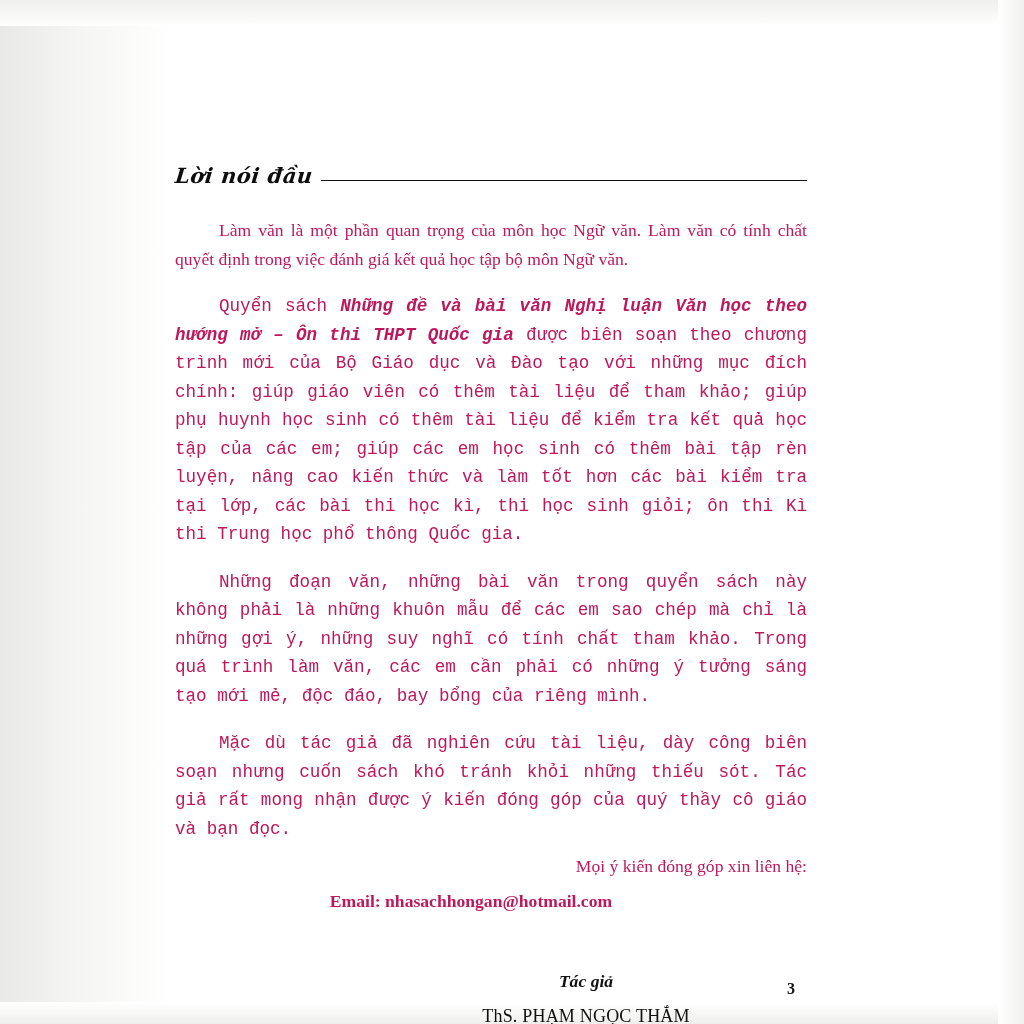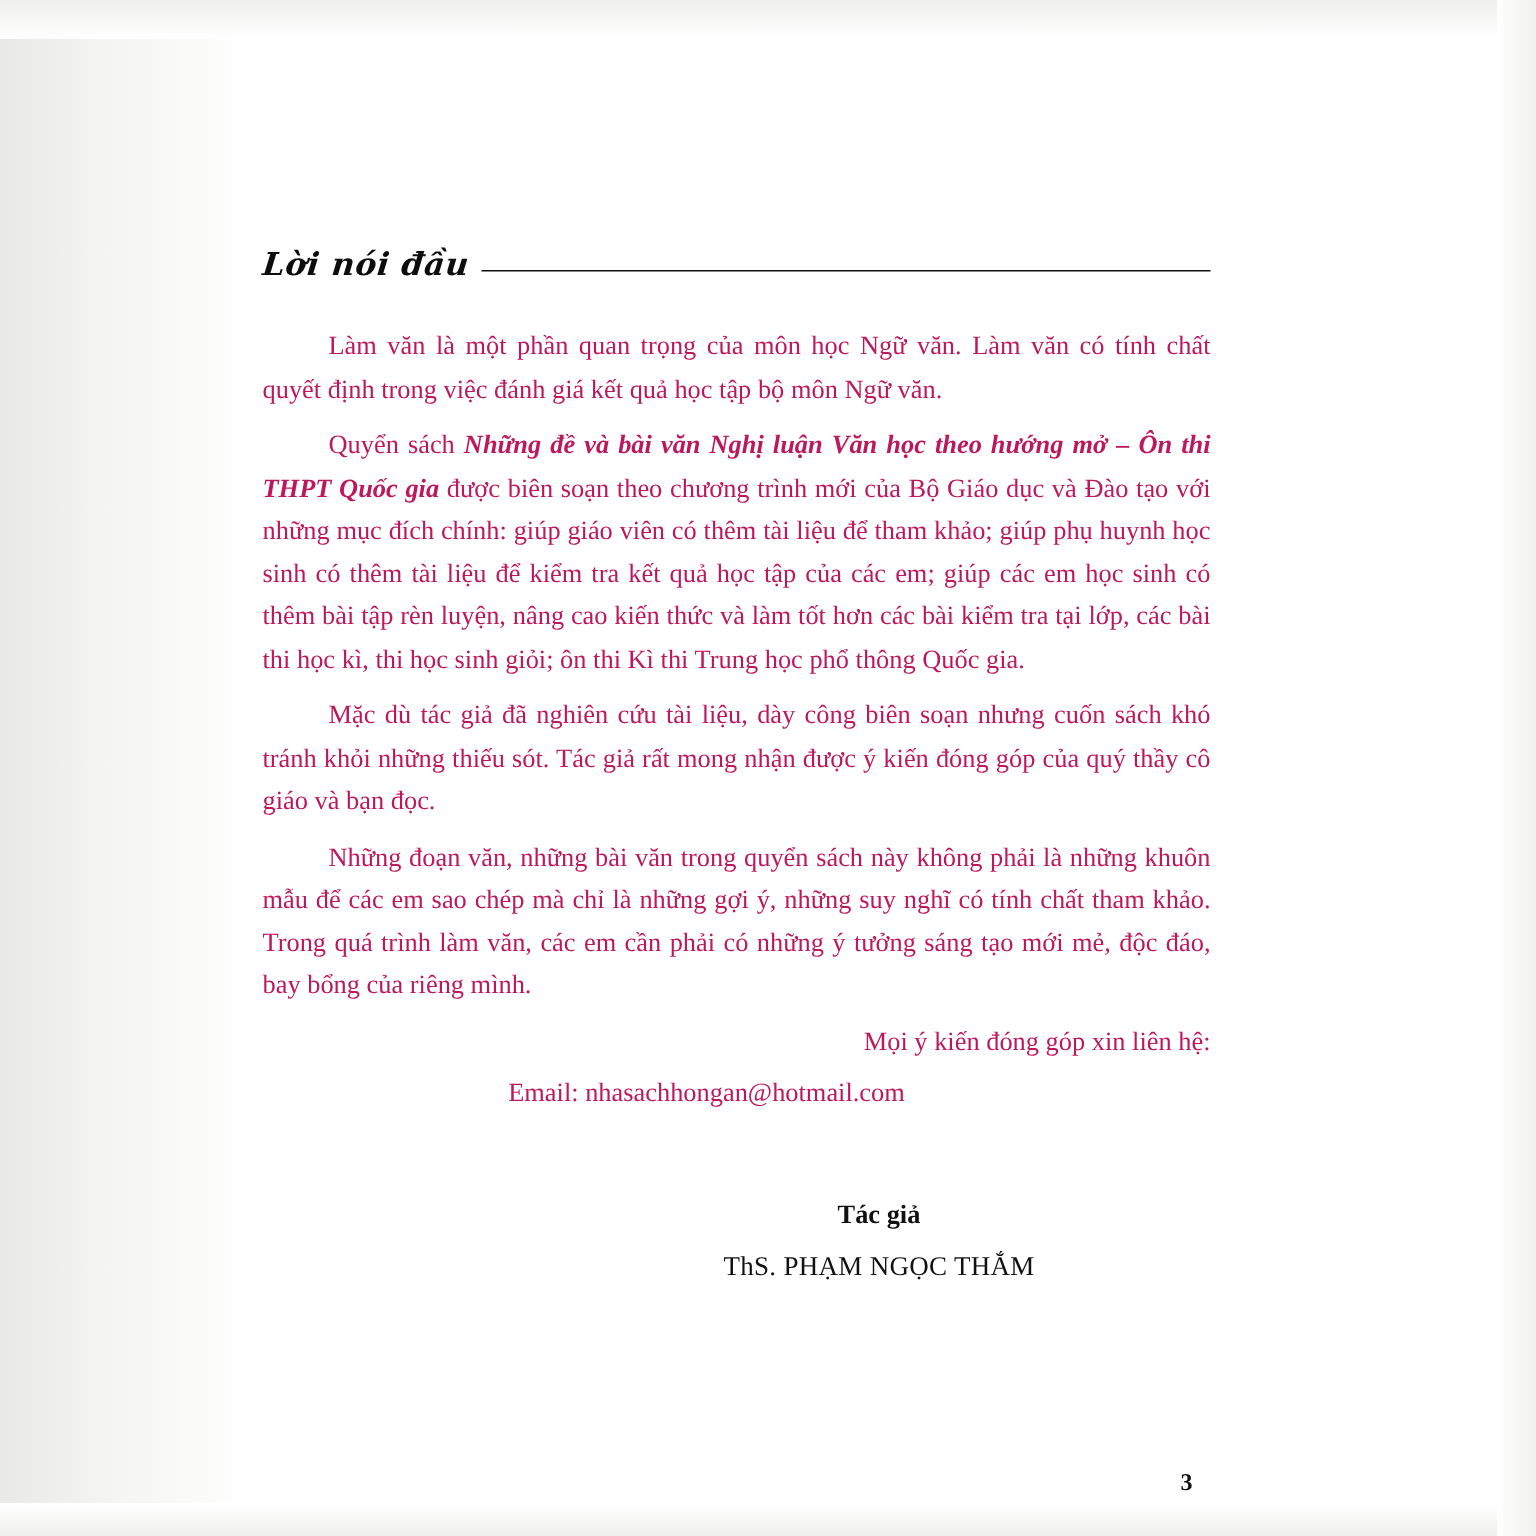--- a/index.html
+++ b/index.html
@@ -95,52 +95,55 @@
     line-height: 1.62;
     color: #be185d;
     text-align: justify;
   }
   .para {
     margin: 0 0 2px 0;
     text-indent: 44px;
     text-align: justify;
   }
   .para + .para {
-    margin-top: 9px;
+    margin-top: 19px;
+    font-family: Liberation Mono, monospace;
   }
   .bold-italic {
     font-weight: bold;
     font-style: italic;
   }
   .italic {
     font-style: italic;
   }
   .contact-line {
     margin: 9px 0 0 0;
     text-indent: 44px;
     text-align: right;
   }
   .email-line {
     margin: 6px 0 0 0;
     text-align: center;
     text-indent: 0;
     padding-right: 40px;
+    font-weight: bold;
   }
   .thanks-line {
     margin: 14px 0 0 0;
     text-indent: 44px;
     text-align: left;
   }
 
   .signature {
     margin-top: 56px;
     text-align: center;
     padding-left: 190px;
   }
   .sign-role {
+    font-style: italic;
     font-weight: bold;
     font-size: 17.6px;
     color: #111;
   }
   .sign-name {
     margin-top: 14px;
     font-weight: normal;
     font-size: 18px;
     letter-spacing: 0.2px;
     color: #111;
@@ -175,25 +178,25 @@
 
       <p class="para">
         <span>Làm văn là một phần quan trọng của môn học Ngữ văn. Làm văn có tính chất quyết định trong việc đánh giá kết quả học tập bộ môn Ngữ văn.</span>
       </p>
 
       <p class="para">
         <span>Quyển sách </span><span class="bold-italic">Những đề và bài văn Nghị luận Văn học theo hướng mở – Ôn thi THPT Quốc gia</span><span> được biên soạn theo chương trình mới của Bộ Giáo dục và Đào tạo với những mục đích chính: giúp giáo viên có thêm tài liệu để tham khảo; giúp phụ huynh học sinh có thêm tài liệu để kiểm tra kết quả học tập của các em; giúp các em học sinh có thêm bài tập rèn luyện, nâng cao kiến thức và làm tốt hơn các bài kiểm tra tại lớp, các bài thi học kì, thi học sinh giỏi; ôn thi Kì thi Trung học phổ thông Quốc gia.</span>
       </p>
 
       <p class="para">
+        <span>Những đoạn văn, những bài văn trong quyển sách này không phải là những khuôn mẫu để các em sao chép mà chỉ là những gợi ý, những suy nghĩ có tính chất tham khảo. Trong quá trình làm văn, các em cần phải có những ý tưởng sáng tạo mới mẻ, độc đáo, bay bổng của riêng mình.</span>
+      </p>
+
+      <p class="para">
         <span>Mặc dù tác giả đã nghiên cứu tài liệu, dày công biên soạn nhưng cuốn sách khó tránh khỏi những thiếu sót. Tác giả rất mong nhận được ý kiến đóng góp của quý thầy cô giáo và bạn đọc.</span>
-      </p>
-
-      <p class="para">
-        <span>Những đoạn văn, những bài văn trong quyển sách này không phải là những khuôn mẫu để các em sao chép mà chỉ là những gợi ý, những suy nghĩ có tính chất tham khảo. Trong quá trình làm văn, các em cần phải có những ý tưởng sáng tạo mới mẻ, độc đáo, bay bổng của riêng mình.</span>
       </p>
 
       <p class="contact-line">
         <span>Mọi ý kiến đóng góp xin liên hệ:</span>
       </p>
 
 
       <p class="email-line">
         <span>Email: nhasachhongan@hotmail.com</span>
       </p>

